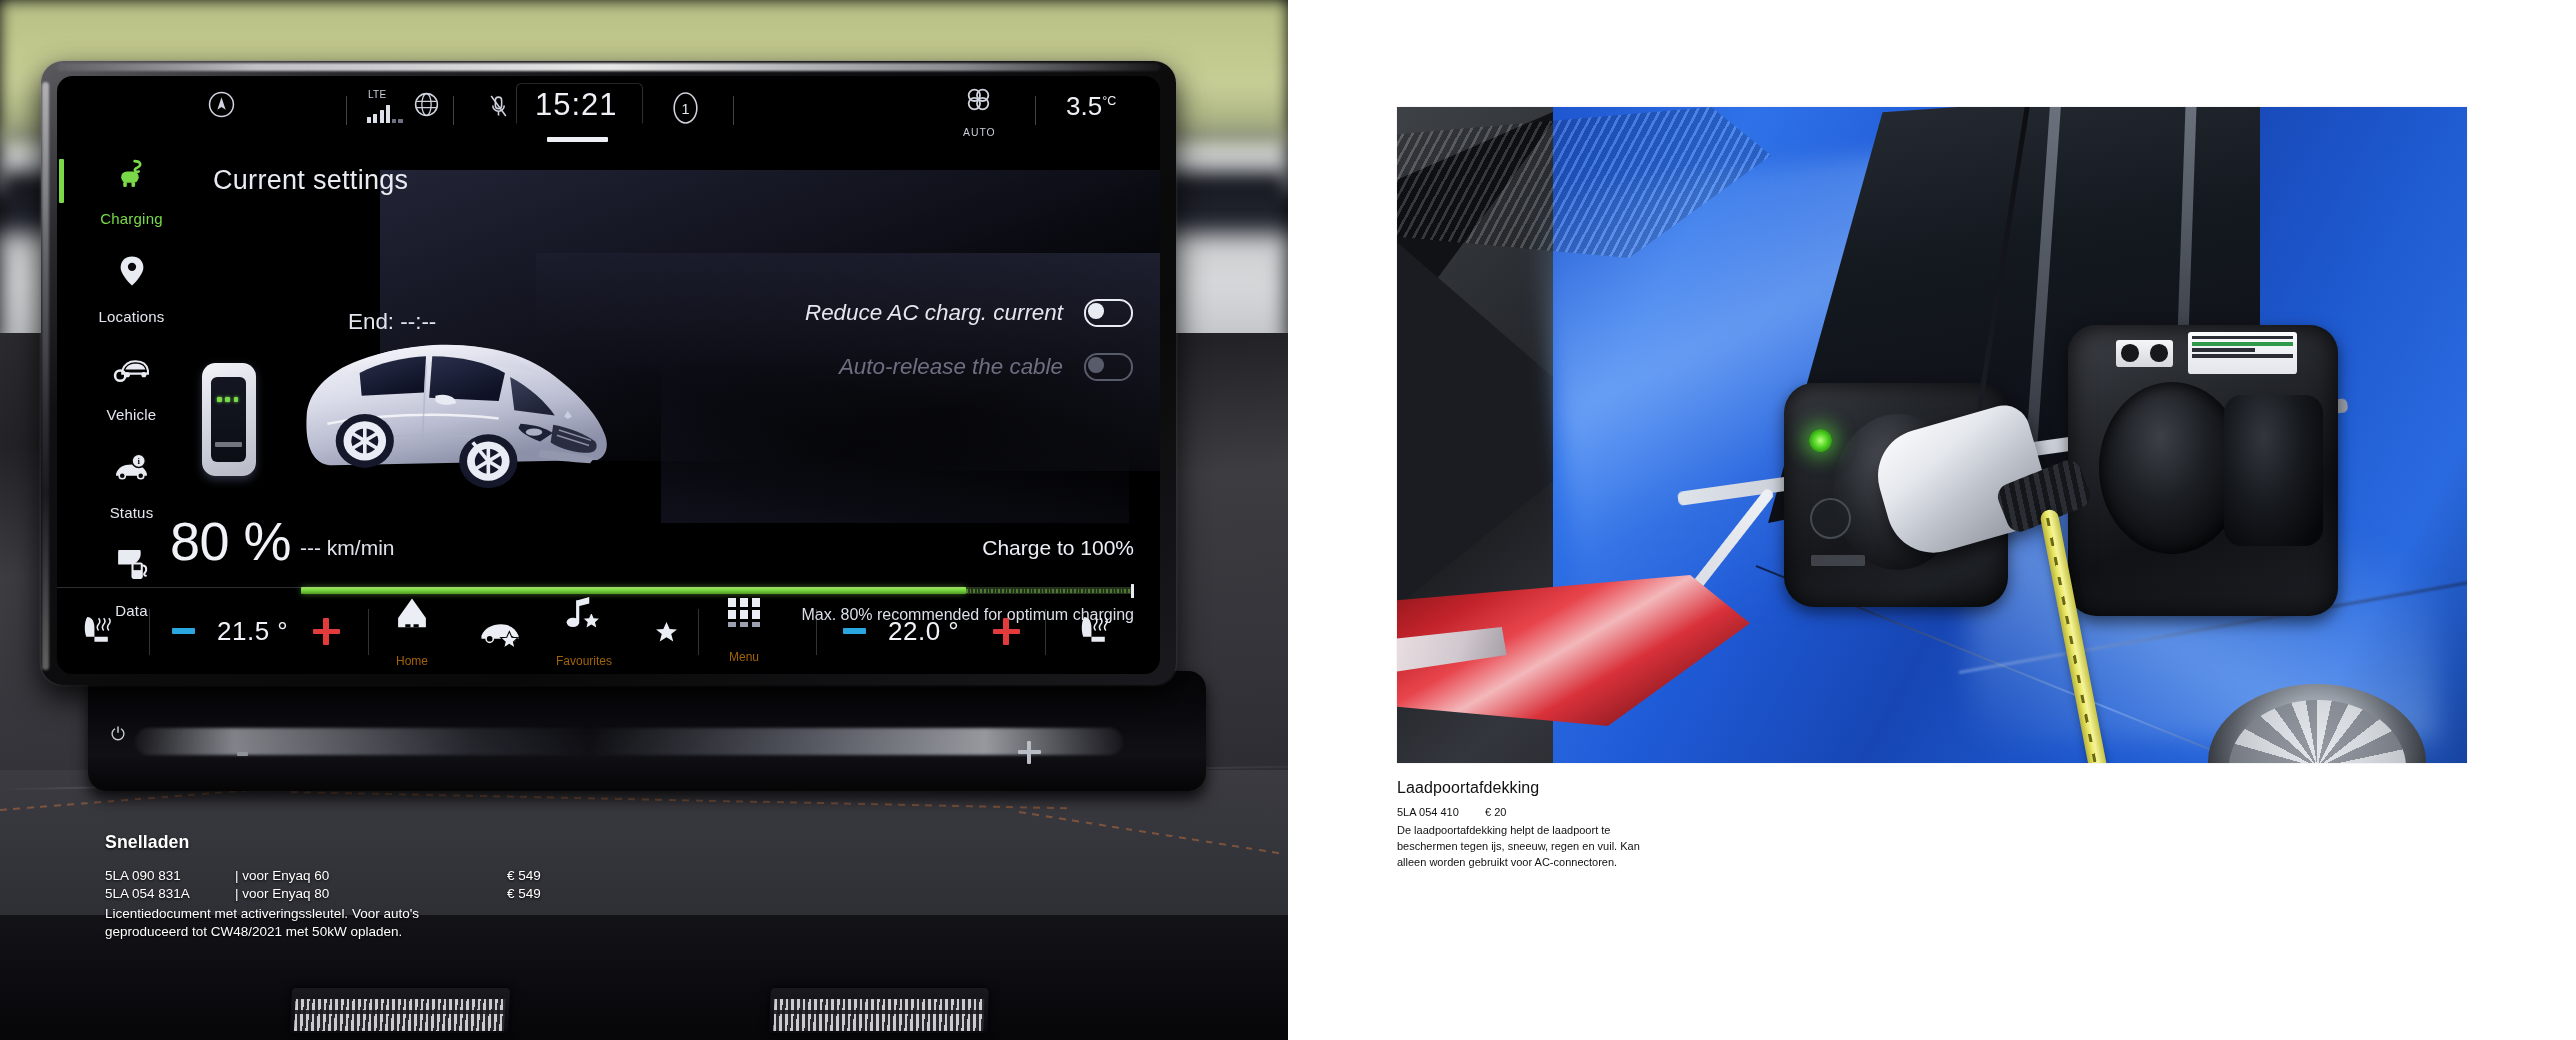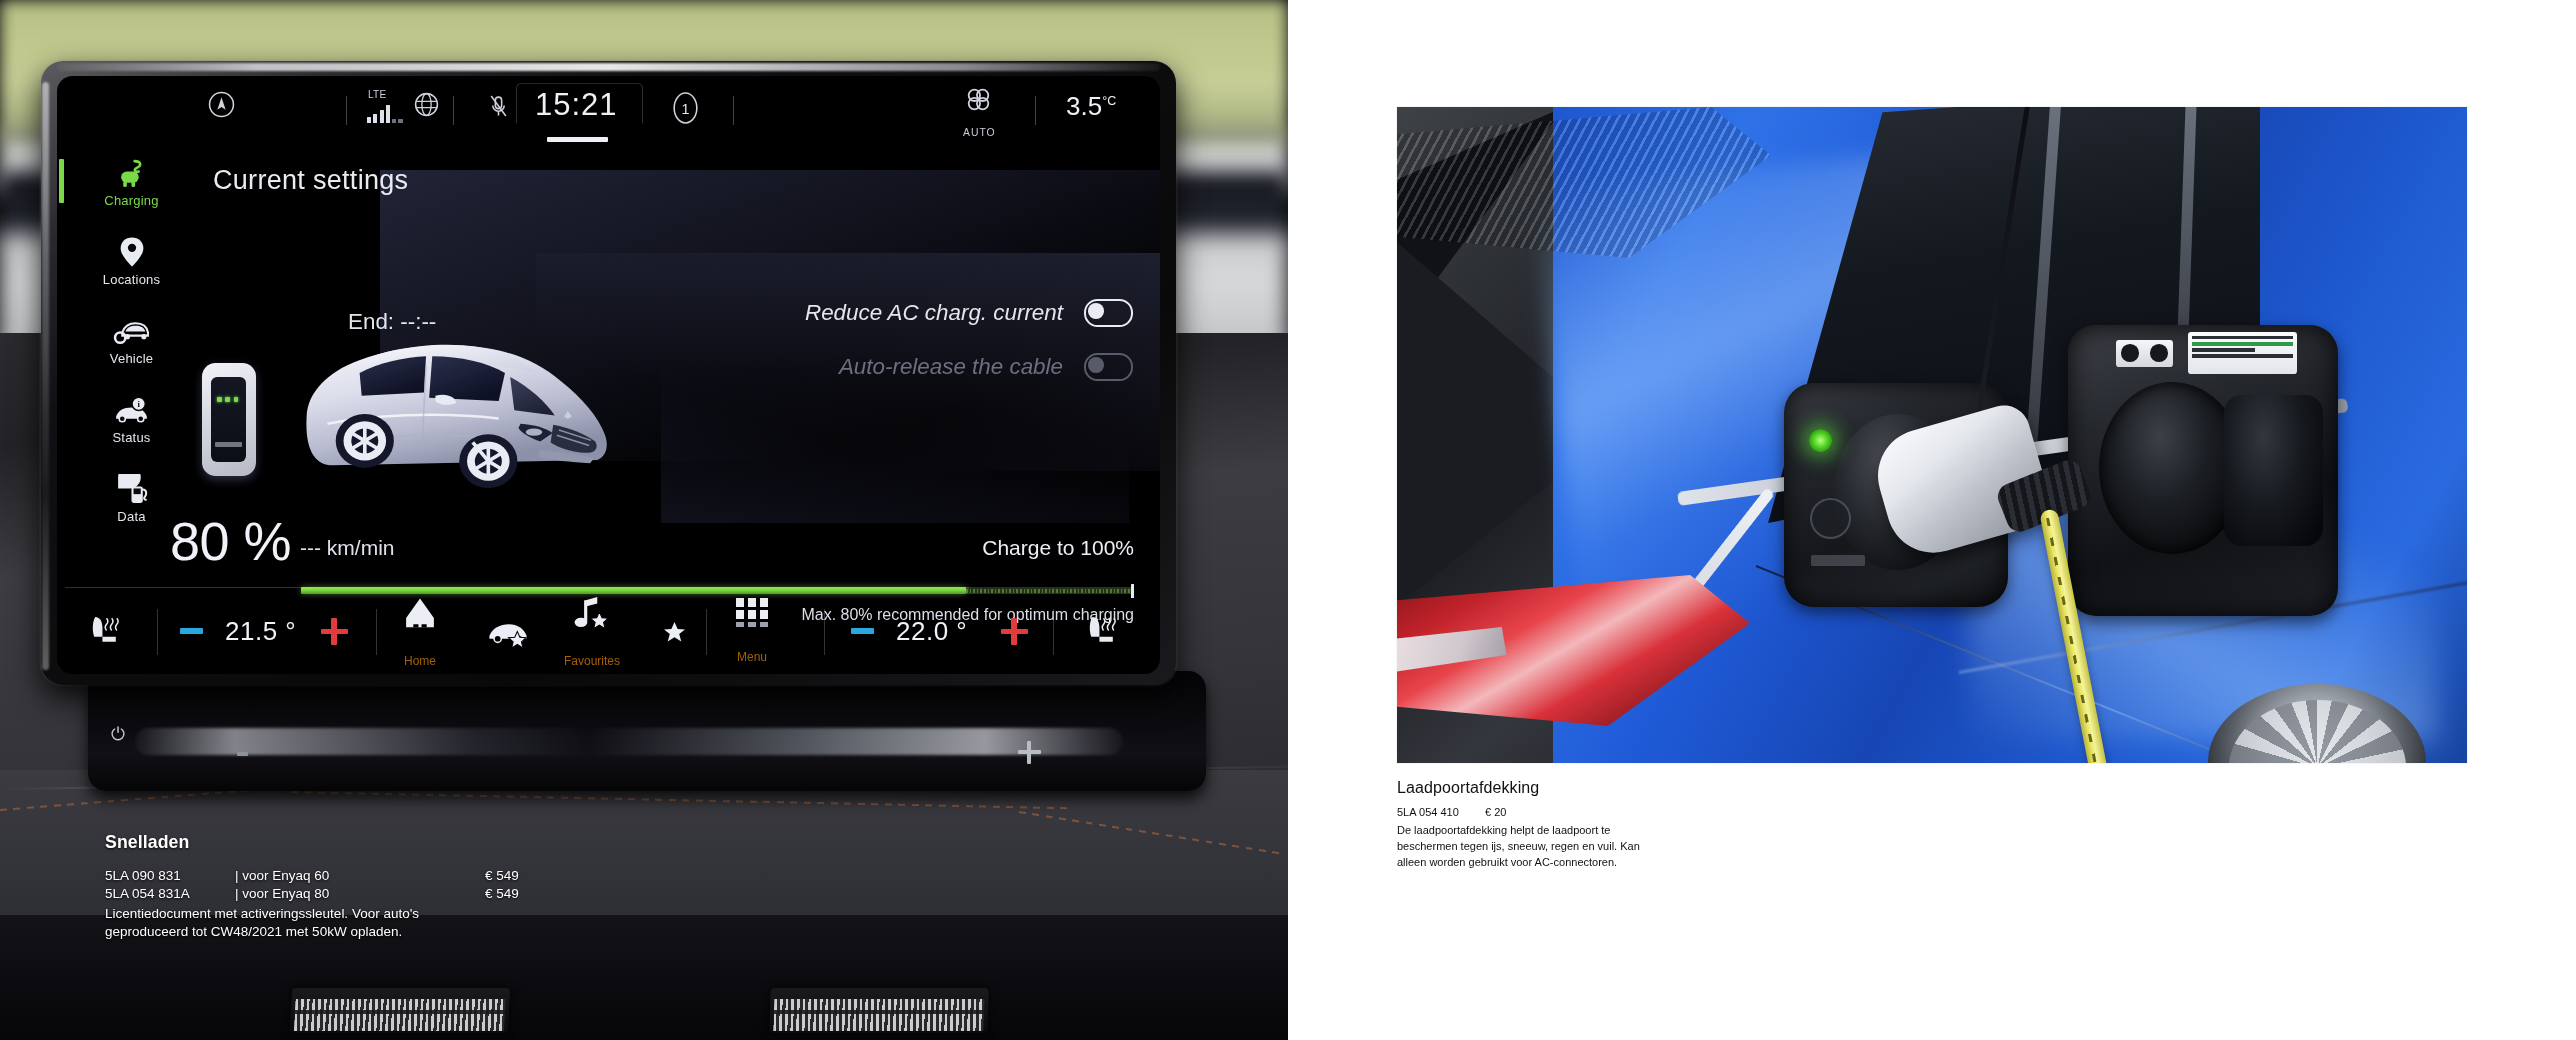--- a/index.html
+++ b/index.html
@@ -99,21 +99,21 @@
   .bars i:nth-child(3){height:13.5px}.bars i:nth-child(4){height:17.7px}
   .bars i:nth-child(5){height:4.2px;background:#6e7180}.bars i:nth-child(6){height:4.2px;background:#6e7180}
   .sb-temp{position:absolute;left:1009px;top:14.6px;font-size:26px;color:#eef0f6;}
   .sb-temp sup{font-size:12.5px;vertical-align:super;}
   .auto-lbl{position:absolute;left:906px;top:51px;font-size:10.4px;color:#c9ccd6;letter-spacing:1px;}
 
   
   .sidebar{position:absolute;left:25px;top:81px;width:99px;}
   .side-item{position:relative;margin-bottom:28px;text-align:center;}
   .side-ico{height:32px;display:flex;align-items:center;justify-content:center;}
-  .side-lbl{margin-top:4px;font-size:13px;color:#e4e6ee;letter-spacing:0.2px;}
+  .side-lbl{margin-top:21px;font-size:15px;color:#e4e6ee;letter-spacing:0.2px;}
   .side-item.active .side-lbl{color:#79d948;}
   .active-bar{position:absolute;left:-23px;top:2.1px;width:4.7px;height:44px;background:#79d948;border-radius:1px;}
 
   
   .page-title{position:absolute;left:156px;top:89px;font-size:27px;color:#e9ebf2;letter-spacing:0.3px;}
   .end-time{position:absolute;left:291px;top:233px;font-size:22.4px;color:#e2e4ec;}
 
   .row-toggle{position:absolute;right:27px;display:flex;align-items:center;gap:21px;font-style:italic;}
   .row-toggle .rt-label{font-size:22.4px;color:#e4e6ee;white-space:nowrap;}
   .row-toggle.dim .rt-label{color:#6c6f80;}
@@ -141,42 +141,42 @@
   .bar-track{position:absolute;left:244px;top:511px;width:831px;height:7.3px;border-radius:1px;
      background:linear-gradient(90deg,#1f2a17 0%,#25321c 100%);}
   .bar-fill{position:absolute;left:0;top:0;height:7.3px;border-radius:1px;
      background:linear-gradient(180deg,#a4e85c 0%,#78d93f 45%,#4e9a22 100%);box-shadow:0 0 6.2px rgba(140,230,80,.45);}
   .bar-ticks{position:absolute;left:0;top:2.1px;height:3.6px;
      background:repeating-linear-gradient(90deg,#4c7a30 0px,#4c7a30 1.6px,rgba(0,0,0,0) 1.6px,rgba(0,0,0,0) 3.6px);}
   .bar-end{position:absolute;right:-1.6px;top:-3.1px;width:2.6px;height:14px;background:#e9ebf2;border-radius:0.5px;}
   .note{position:absolute;right:26px;top:530px;font-size:16px;color:#dcdee8;margin-left:32px;}
 
   
-  .botbar{position:absolute;left:8px;bottom:0;width:904px;height:86px;
+  .botbar{position:absolute;left:0;bottom:0;width:904px;height:86px;
      border-top:1px solid rgba(160,164,178,.28);}
   .bb{position:absolute;top:0;height:86px;display:flex;flex-direction:column;
       align-items:center;justify-content:center;color:#eceef5;}
   .bb-lbl{font-size:12px;margin-top:19px;color:#a16207;}
   .bb-temp{font-size:26px;color:#f0f2f8;letter-spacing:0.5px;}
   .minus{width:23px;height:6.2px;background:#2aa7e0;border-radius:1px;}
   .plus-v{position:absolute;left:10.4px;top:1px;width:5.2px;height:27px;background:#e23b3b;border-radius:1px;}
   .plus-h{position:absolute;left:-0.5px;top:12px;width:27px;height:5.2px;background:#e23b3b;border-radius:1px;}
   .bb-sep{position:absolute;top:21px;width:1px;height:46px;background:rgba(160,164,178,.3);}
   .menu-grid{display:grid;grid-template-columns:repeat(3,8.3px);grid-template-rows:repeat(3,8.3px);gap:3.6px;}
   .menu-grid i{display:block;width:8.3px;height:8.3px;background:#eceef5;}
   .menu-grid i:nth-child(n+7){height:4.7px;background:#9da1af;}
 
   
   #left-caption{position:absolute;left:105px;top:832px;width:458px;color:#ffffff;
      text-shadow:0 1px 2.6px rgba(0,0,0,.95);}
   #left-caption .cap-title{font-size:17.7px;font-weight:bold;letter-spacing:0.1px;margin-bottom:13.5px;}
   .cap-row{display:flex;font-size:13.5px;line-height:1.32;margin-bottom:1px;}
   .cap-pn{width:130px;}
   .cap-desc{flex:1;}
-  .cap-price{width:78px;text-align:left;padding-left:19px;}
+  .cap-price{width:78px;text-align:center;padding-left:19px;}
   .cap-note{font-size:13.5px;line-height:1.34;margin-top:2.1px;max-width:333px;}
 
   
   #right-photo{position:absolute;left:1397px;top:107px;width:1070px;height:656px;overflow:hidden;
      background:#1c4fc2;box-shadow:0 0 0 0.5px rgba(0,0,0,.08);}
   .bg-dark{position:absolute;left:0;top:0;width:270px;height:656px;
      background:linear-gradient(140deg,#3e4146 0%,#2b2e33 30%,#1c1e22 55%,#33363c 80%,#24262b 100%);}
   .bg-dark-tri{position:absolute;left:0;top:0;width:270px;height:364px;background:#101216;
      clip-path:polygon(0 20%,62% 0,0 62%);}
   .bg-dark-tri2{position:absolute;left:0;top:135px;width:218px;height:364px;background:#1a1c21;

